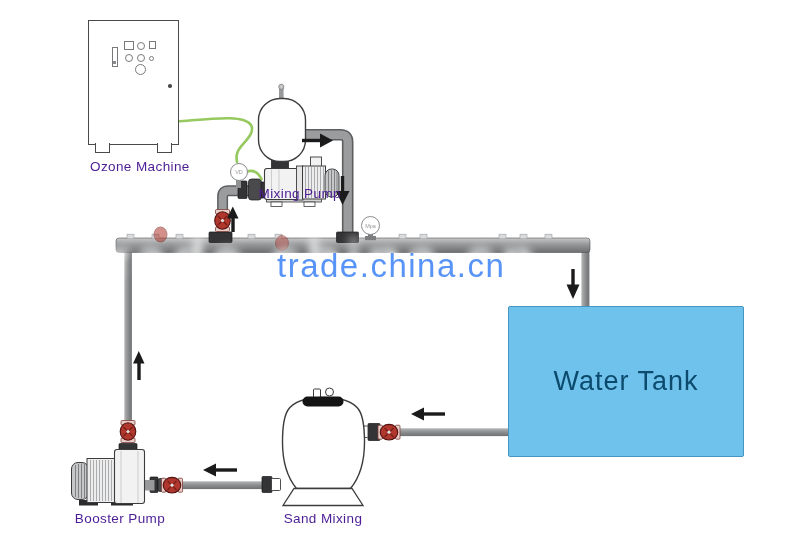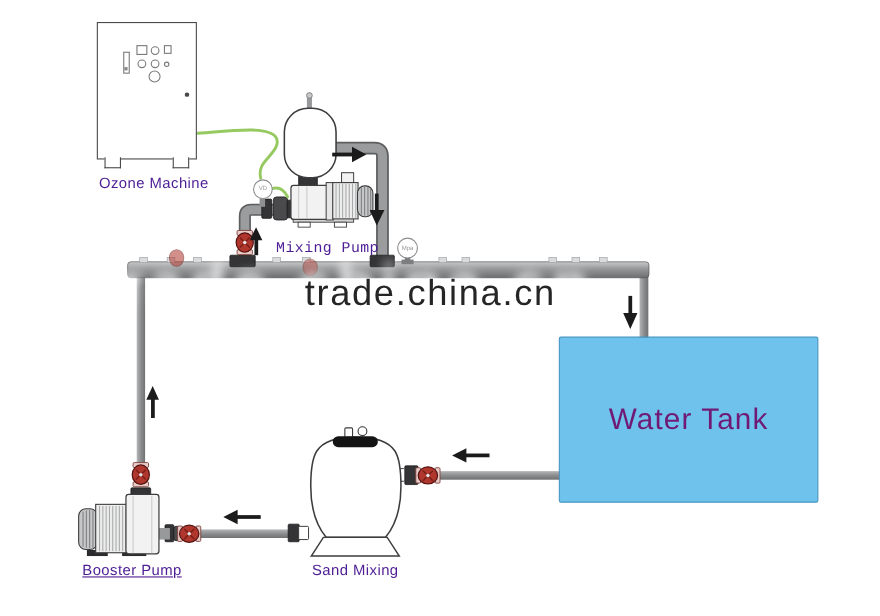--- a/index.html
+++ b/index.html
@@ -9,30 +9,30 @@
   .comp{position:absolute;z-index:2;}
   .label{position:absolute;z-index:2;color:#4c1d95;font-size:13.5px;letter-spacing:.4px;white-space:nowrap;}
   
   .ozone-box{left:88px;top:20px;width:89px;height:123px;border:1.5px solid #4a4a4c;background:#fff;}
   .oz{position:absolute;border:1px solid #7a7a7c;background:#fff;}
   .oz.round{border-radius:50%;}
   .oz-foot{position:absolute;top:143px;width:13px;height:9px;border:1.4px solid #4a4a4c;border-top:none;background:#fff;z-index:2;}
   
   .water-tank{left:508px;top:306px;width:234px;height:149px;background:#6FC2EB;border:1.5px solid #4795C2;
               border-radius:2px;display:flex;align-items:center;justify-content:center;}
-  .water-tank .tank-label{color:#701a75;font-size:27px;letter-spacing:1px;}
+  .water-tank .tank-label{color:#0c4a6e;font-size:27px;letter-spacing:1px;}
   
   .gauge{position:absolute;z-index:2;background:#fff;border:1.2px solid #8a8c8e;border-radius:50%;
          display:flex;align-items:center;justify-content:center;color:#9a9a9c;}
   .gauge-vd{left:230px;top:163px;width:16px;height:16px;font-size:5.5px;}
   .gauge-mpa{left:361px;top:216px;width:17px;height:17px;font-size:5.5px;}
   
   .wm-glow{position:absolute;left:84px;top:228px;z-index:3;font-size:53px;font-weight:bold;letter-spacing:7px;
            color:#ffffff;filter:blur(5px);opacity:.96;white-space:nowrap;}
-  .wm-text{position:absolute;left:277px;top:247px;z-index:4;font-size:33px;letter-spacing:1.5px;color:#000000;
+  .wm-text{position:absolute;left:277px;top:247px;z-index:4;font-size:33px;letter-spacing:1.5px;color:#3b82f6;
            opacity:.85;white-space:nowrap;text-shadow:0 0 6px #fff,0 0 2px #fff;}
 </style>
 </head>
 <body>
 
 <div class="canvas">
 
   <svg class="piping" width="800" height="560" viewBox="0 0 800 560">
     <defs>
       <linearGradient id="gradV" x1="0" y1="0" x2="0" y2="1">
@@ -236,20 +236,20 @@
   </div>
 
   <div class="gauge gauge-vd">
     <span>VD</span>
   </div>
   <div class="gauge gauge-mpa">
     <span>Mpa</span>
   </div>
 
   <div class="label" style="left:90px;top:159px;width:86px;text-align:center;">Ozone Machine</div>
-  <div class="label" style="left:251px;top:219px;width:90px;text-align:right;font-family:Liberation Mono, monospace;">Mixing Pump</div>
-  <div class="label" style="left:70px;top:511px;width:100px;text-align:center;text-decoration:underline;">Booster Pump</div>
+  <div class="label" style="left:251px;top:186px;width:90px;text-align:right;">Mixing Pump</div>
+  <div class="label" style="left:70px;top:511px;width:100px;text-align:center;">Booster Pump</div>
   <div class="label" style="left:283px;top:511px;width:80px;text-align:center;">Sand Mixing</div>
 
   <div class="wm-glow">trade.china.cn</div>
   <div class="wm-text">trade.china.cn</div>
 
 </div>
 
 </body></html>

